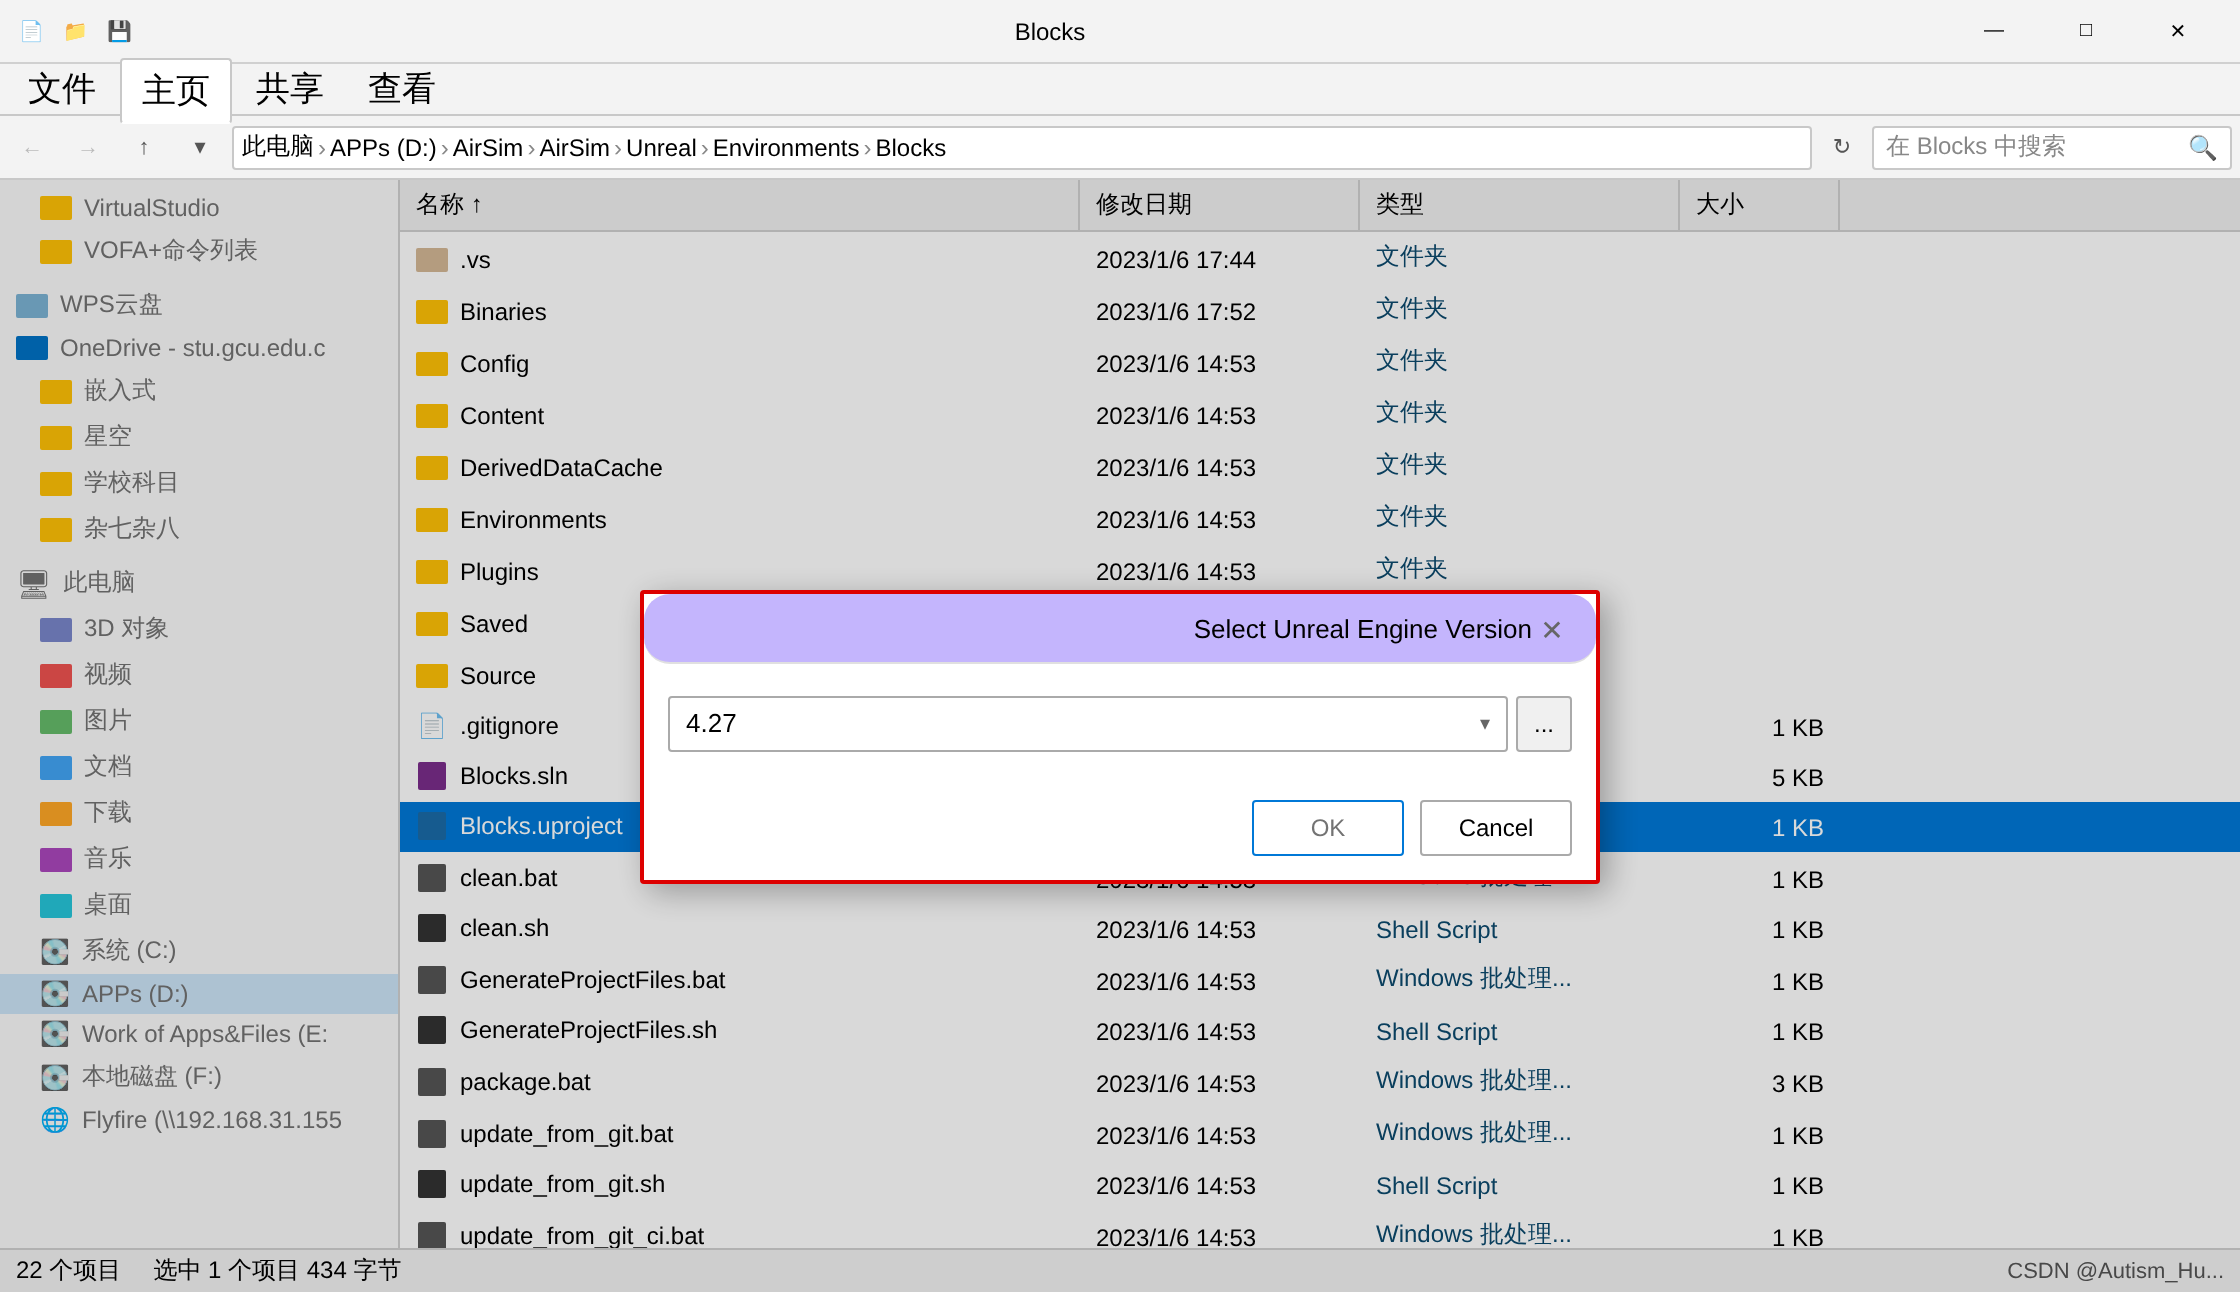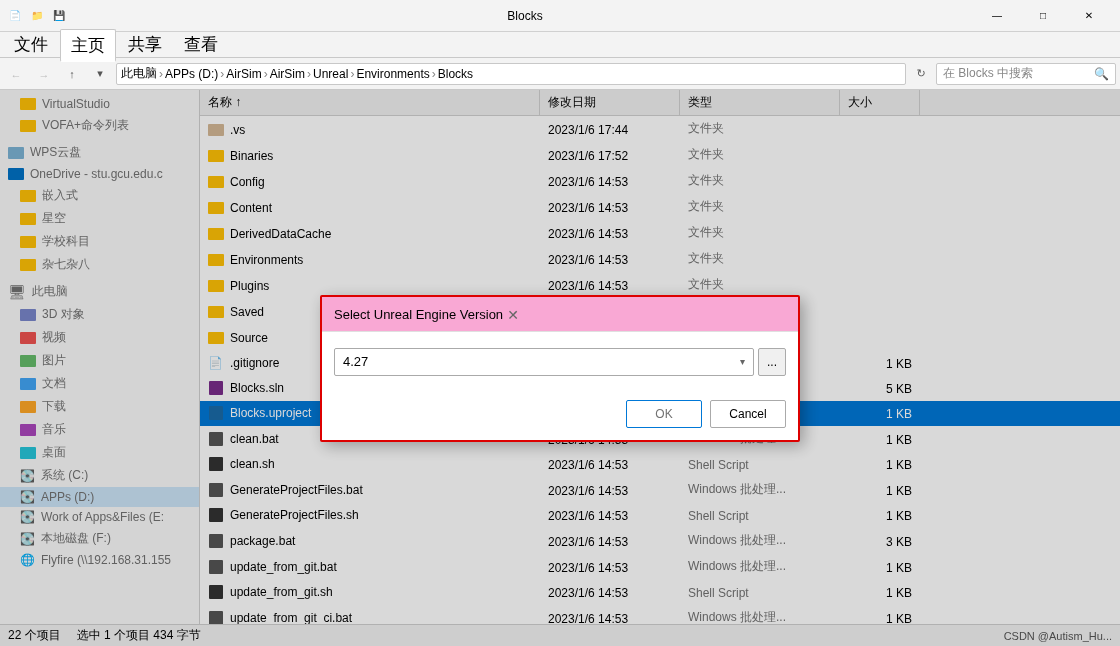--- a/index.html
+++ b/index.html
@@ -141,21 +141,21 @@
     }
     .file-cell {
       padding: 2px 8px;
       font-size: 12px;
       white-space: nowrap;
       overflow: hidden;
       text-overflow: ellipsis;
     }
     .file-cell.name { width: 340px; display: flex; align-items: center; gap: 6px; }
     .file-cell.date { width: 140px; color: #000; }
-    .file-cell.type { width: 160px; color: #737373; }
+    .file-cell.type { width: 160px; color: #0c4a6e; }
     .file-cell.size { width: 80px; color: #000; text-align: right; }
 
     
     .file-icon { width: 16px; height: 16px; flex-shrink: 0; display: flex; align-items: center; justify-content: center; }
     .folder-file-icon { width: 16px; height: 12px; background: #ffc107; border-radius: 1px; }
     .hidden-folder { background: #d4b896; }
     .sln-icon { background: #7b2d8b; width: 14px; height: 14px; border-radius: 1px; }
     .uproject-icon { background: #1b6ca8; width: 14px; height: 14px; border-radius: 1px; }
     .bat-icon { background: #555; width: 14px; height: 14px; border-radius: 1px; }
     .sh-icon { background: #333; width: 14px; height: 14px; border-radius: 1px; }
@@ -190,26 +190,27 @@
     }
     .modal-dialog {
       background: white;
       border: 1px solid #999;
       box-shadow: 4px 4px 16px rgba(0,0,0,0.3);
       width: 480px;
       border-radius: 2px;
       position: relative;
     }
     .modal-title-bar {
-      background: #f9a8d4;
+      background: #c4b5fd;
       display: flex;
       align-items: center;
       padding: 8px 12px 6px 12px;
       border-bottom: 1px solid #e0e0e0;
-      justify-content: flex-start;
+      justify-content: flex-end;
+      border-radius: 13px;
     }
     .modal-title { font-size: 13px; font-weight: 400; color: #000; }
     .modal-close-btn {
       width: 20px; height: 20px;
       display: flex; align-items: center; justify-content: center;
       cursor: pointer; font-size: 14px; color: #666; border-radius: 2px;
     }
     .modal-body {
       padding: 16px 12px;
     }

